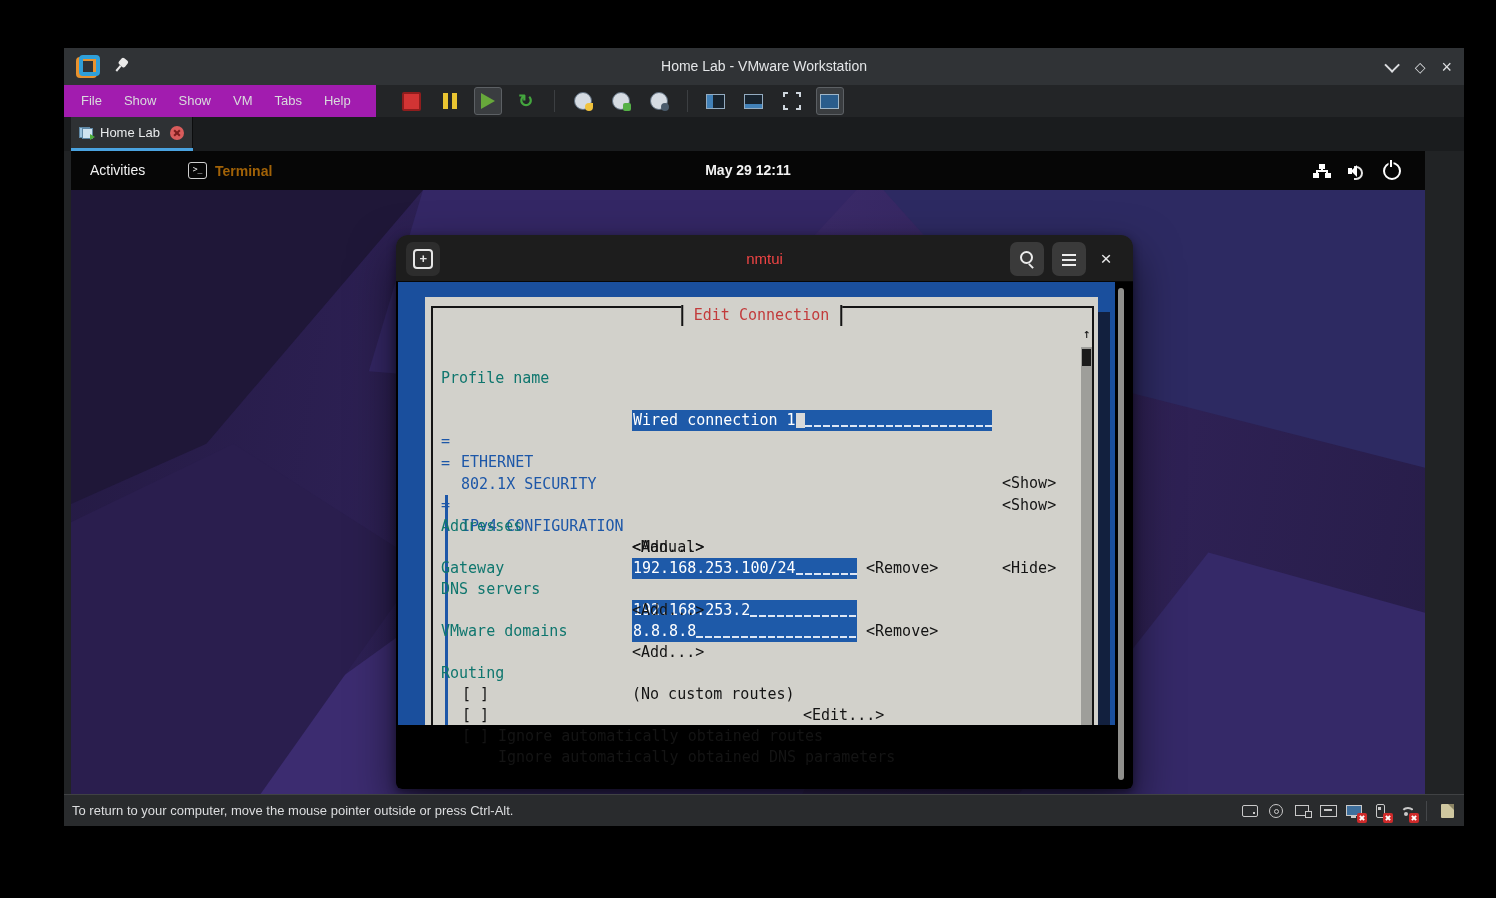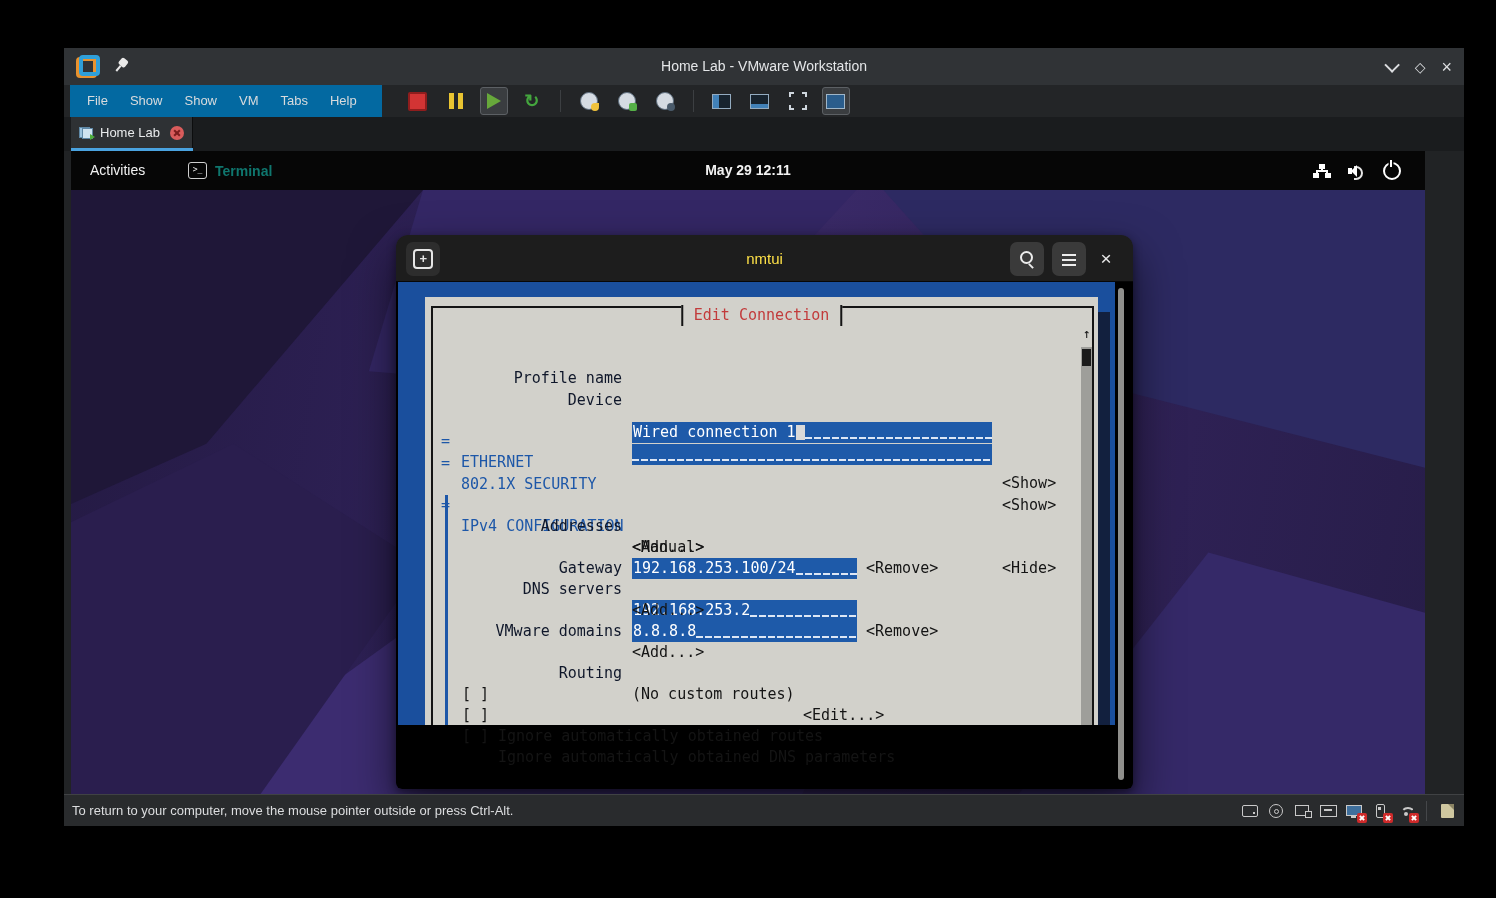--- a/index.html
+++ b/index.html
@@ -15,21 +15,21 @@
   #pin{position:absolute;left:48px;top:9px;width:16px;height:16px;transform:rotate(40deg);}
   #pin .head{position:absolute;left:5px;top:0;width:8px;height:8px;background:#e9e9e9;border-radius:2px;}
   #pin .tail{position:absolute;left:8px;top:8px;width:2px;height:7px;background:#e9e9e9;}
   #win-title{position:absolute;left:0;right:0;top:0;height:37px;line-height:37px;text-align:center;color:#e4e6e8;font-size:14px;}
   #win-controls{position:absolute;right:12px;top:0;height:37px;display:flex;align-items:center;gap:16px;color:#dcdee0;}
   .chev{width:9px;height:9px;border-left:2px solid #dcdee0;border-bottom:2px solid #dcdee0;transform:rotate(-45deg) translateY(-2px);}
   .diamond{font-size:14px;line-height:14px;}
   .wclose{font-size:18px;line-height:16px;}
   
   #menubar{position:absolute;left:0;top:37px;width:100%;height:32px;background:#232527;display:flex;align-items:center;}
-  #menus{display:flex;height:32px;align-items:flex-end;background:#0369a1;padding:0 14px 0 6px;margin-left:6px;}
+  #menus{display:flex;height:32px;align-items:flex-end;background:#a21caf;padding:0 14px 0 6px;}
   .menu-item{color:#d9dbdd;font-size:13px;padding:0 11px;height:32px;line-height:32px;}
   #toolbar{display:flex;align-items:center;gap:10px;margin-left:22px;}
   .tsep{width:1px;height:22px;background:#3c3f42;margin:0 4px;}
   .tbtn{width:26px;height:26px;display:flex;align-items:center;justify-content:center;position:relative;border:1px solid transparent;border-radius:3px;}
   .tbtn.pressed{border:1px solid #5c6064;background:#3a3d40;}
   .ic-stop{width:15px;height:15px;background:#d23434;border:2px solid #8f1d1d;border-radius:2px;}
   .ic-pause{display:flex;gap:4px;}
   .ic-pause i{display:block;width:5px;height:16px;background:#e9c431;}
   .ic-play{width:0;height:0;border-left:14px solid #67a83b;border-top:8px solid transparent;border-bottom:8px solid transparent;}
   .ic-reset{color:#44a63e;font-size:18px;font-weight:bold;line-height:18px;}
@@ -55,21 +55,21 @@
   #tab-label{color:#e8eaec;font-size:13px;flex:1;}
   #tab-close{width:14px;height:14px;border-radius:50%;background:#d95c5c;position:relative;}
   #tab-close:before,#tab-close:after{content:"";position:absolute;left:3px;top:6px;width:8px;height:2px;background:#7c1d1d;}
   #tab-close:before{transform:rotate(45deg);}  #tab-close:after{transform:rotate(-45deg);}
   
   #guest{position:absolute;left:7px;top:103px;width:1354px;height:643px;background:#14101e;overflow:hidden;}
   #gnomebar{position:absolute;left:0;top:0;width:100%;height:39px;background:#060606;color:#fff;}
   #activities{position:absolute;left:19px;top:0;height:39px;line-height:39px;font-size:14px;color:#f2f2f2;}
   #app-ind{position:absolute;left:117px;top:0;height:39px;display:flex;align-items:center;gap:8px;}
   #term-glyph{width:17px;height:15px;border:1px solid #cfcfcf;border-radius:3px;color:#e8e8e8;font-size:8px;line-height:14px;text-align:center;font-family:"DejaVu Sans Mono",monospace;}
-  #app-name{font-size:14px;font-weight:bold;color:#0f766e;}
+  #app-name{font-size:14px;font-weight:bold;color:#a16207;}
   #clock{position:absolute;left:0;right:0;top:0;height:39px;line-height:39px;text-align:center;font-size:14px;font-weight:bold;color:#f2f2f2;}
   #sys-icons{position:absolute;right:24px;top:0;height:39px;display:flex;align-items:center;gap:17px;}
   .g-net{width:18px;height:14px;background:
     linear-gradient(#fff,#fff) 50% 0/6px 5px,
     linear-gradient(#fff,#fff) 0 100%/6px 5px,
     linear-gradient(#fff,#fff) 100% 100%/6px 5px,
     linear-gradient(#fff,#fff) 50% 42%/2px 3px,
     linear-gradient(#fff,#fff) 50% 57%/12px 2px,
     linear-gradient(#fff,#fff) 16% 78%/2px 3px,
     linear-gradient(#fff,#fff) 84% 78%/2px 3px;background-repeat:no-repeat;}
@@ -88,45 +88,45 @@
   .wp3{clip-path:polygon(8% 100%,34% 58%,60% 74%,54% 100%);background:#3c2c70;}
   .wp4{clip-path:polygon(60% 0,100% 0,100% 46%,72% 30%);background:#2d2a62;}
   .wp5{clip-path:polygon(70% 100%,84% 60%,100% 70%,100% 100%);background:#352968;}
   .wp6{clip-path:polygon(0 55%,12% 42%,26% 62%,14% 100%,0 100%);background:#2a1e4e;}
   
   #termwin{position:absolute;left:325px;top:45px;width:737px;height:554px;border-radius:12px 12px 6px 6px;
     box-shadow:0 20px 46px rgba(0,0,0,.6),0 3px 10px rgba(0,0,0,.45);}
   #termhdr{position:absolute;left:0;top:0;width:100%;height:47px;background:#1d1d1d;border-radius:12px 12px 0 0;border-bottom:1px solid #070707;box-sizing:border-box;}
   #newtab{position:absolute;left:10px;top:7px;width:34px;height:34px;background:#2d2d2d;border-radius:7px;display:flex;align-items:center;justify-content:center;}
   #newtab i{display:block;width:16px;height:16px;border:2px solid #e6e6e6;border-radius:4px;color:#e6e6e6;font-size:13px;line-height:15px;text-align:center;font-weight:bold;}
-  #term-title{position:absolute;left:0;right:0;top:0;height:47px;line-height:47px;text-align:center;color:#fde047;font-size:15px;}
+  #term-title{position:absolute;left:0;right:0;top:0;height:47px;line-height:47px;text-align:center;color:#ef4444;font-size:15px;}
   #tsearch{position:absolute;right:89px;top:7px;width:34px;height:34px;background:#3a3a3a;border-radius:7px;}
   #tsearch:before{content:"";position:absolute;left:10px;top:9px;width:9px;height:9px;border:2px solid #ececec;border-radius:50%;}
   #tsearch:after{content:"";position:absolute;left:20px;top:21px;width:2px;height:6px;background:#ececec;transform:rotate(-45deg);}
   #tmenu{position:absolute;right:47px;top:7px;width:34px;height:34px;background:#3a3a3a;border-radius:7px;}
   #tmenu:before{content:"";position:absolute;left:10px;top:12px;width:14px;height:2px;background:#ececec;box-shadow:0 5px 0 #ececec,0 10px 0 #ececec;}
   #tclose{position:absolute;right:10px;top:7px;width:34px;height:34px;color:#e8e8e8;font-size:19px;line-height:34px;text-align:center;}
   #termbody{position:absolute;left:0;top:47px;width:737px;height:507px;background:#000;border-radius:0 0 6px 6px;overflow:hidden;}
   
   #nmtui{position:absolute;left:2px;top:0;width:717px;height:443px;background:#1a4f9d;font-family:"DejaVu Sans Mono",monospace;font-size:15px;}
   #dlg-shadow{position:absolute;left:700px;top:30px;width:12px;height:413px;background:#12203e;}
   #dialog{position:absolute;left:27px;top:15px;width:673px;height:428px;background:#d2d1cb;}
   #dlg-border{position:absolute;left:6px;top:9px;right:4px;bottom:0;border:2px solid #141414;border-bottom:none;}
   #dlg-title{position:absolute;top:8px;left:50%;transform:translateX(-50%);height:21px;line-height:21px;background:#d2d1cb;color:#c23b3b;padding:0 11px;border-left:2px solid #141414;border-right:2px solid #141414;white-space:pre;}
   .row{position:absolute;left:0;width:100%;height:21px;line-height:21px;white-space:pre;}
-  .lbl{position:absolute;left:16px;width:181px;text-align:right;color:#0f172a;}
+  .lbl{position:absolute;left:16px;width:181px;color:#0f766e;}
   .mark{position:absolute;left:16px;color:#1d57a8;}
   .sec-name{position:absolute;left:36px;color:#1d57a8;}
   .action{position:absolute;left:577px;color:#141414;}
   .blackv{position:absolute;color:#141414;}
   .inp{position:absolute;left:207px;height:21px;display:flex;background:#1e5aa9;}
   .inp .val{color:#fff;padding-left:1px;}
   .inp .fill{flex:1;background:repeating-linear-gradient(90deg,rgba(231,238,249,.95) 0 7px,transparent 7px 9px) no-repeat 0 15px/100% 2px;}
   .inp .cursor{width:9px;height:15px;margin-top:3px;background:#d9d9d9;}
-  .w40{width:360px;margin-top:12px;}  .w25{width:225px;}
+  .w40{width:360px;}  .w25{width:225px;}
   #tree-line{position:absolute;left:20px;top:198px;bottom:0;width:3px;background:#1d57a8;}
   #dlg-track{position:absolute;left:656px;top:50px;bottom:0;width:11px;background:#9e9e9a;}
   #dlg-up{position:absolute;left:655px;top:27px;width:14px;height:20px;color:#141414;font-size:13px;line-height:20px;text-align:center;}
   #dlg-thumb{position:absolute;left:657px;top:52px;width:9px;height:17px;background:#1b1b1b;}
   #term-scroll{position:absolute;right:9px;top:6px;bottom:9px;width:6px;background:#8f8f8c;border-radius:3px;}
   
   #statusbar{position:absolute;left:0;top:746px;width:100%;height:32px;background:#292b2d;border-top:1px solid #404244;box-sizing:border-box;}
   #status-msg{position:absolute;left:8px;top:0;height:31px;line-height:31px;color:#dcdddf;font-size:13px;}
   #dev-icons{position:absolute;right:8px;top:0;height:31px;display:flex;align-items:center;gap:8px;}
   .dev{width:18px;height:18px;position:relative;display:flex;align-items:center;justify-content:center;}
@@ -287,24 +287,20 @@
 
             <div id="dialog">
               <div id="dlg-border"></div>
               <div id="dlg-title">Edit Connection</div>
 
               <div class="row" style="top:50px">
                 <span class="lbl">Profile name</span>
                 <span class="inp w40"><span class="val">Wired connection 1</span><span class="cursor"></span><span class="fill"></span></span>
               </div>
 
-              <div class="row" style="top:72px">
-                <span class="lbl">Device</span>
-                <span class="inp w40"><span class="fill"></span></span>
-              </div>
 
               <div class="row" style="top:113px">
                 <span class="mark">=</span>
                 <span class="sec-name">ETHERNET</span>
                 <span class="action">&lt;Show&gt;</span>
               </div>
 
               <div class="row" style="top:135px">
                 <span class="mark">=</span>
                 <span class="sec-name">802.1X SECURITY</span>

